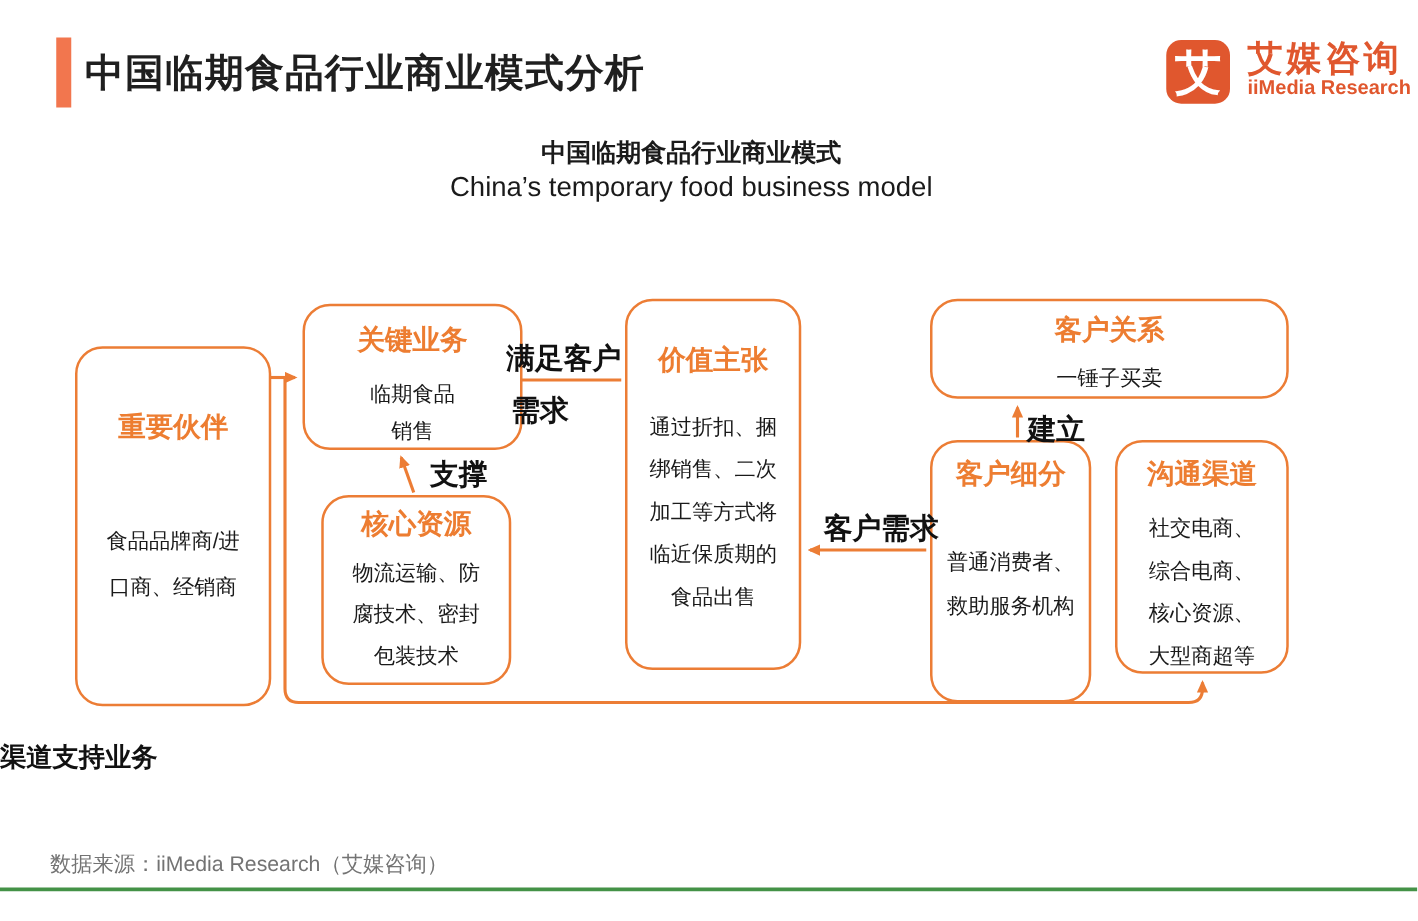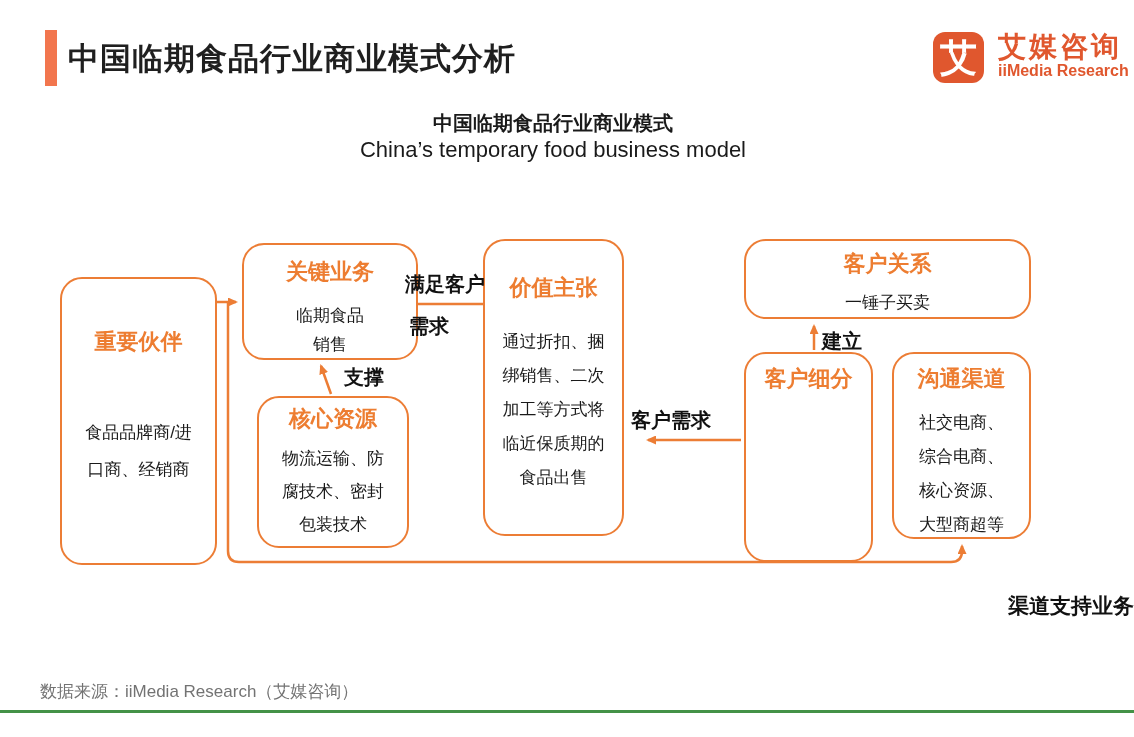--- a/index.html
+++ b/index.html
@@ -28,41 +28,41 @@
   .box-body { font-size:17px; color:#1a1a1a; text-align:center; }
   #box-partners  { left:60px;  top:277px; width:157px; height:288px;gap:31px; }
   #box-partners  .box-title { margin-top:48px; }
   #box-partners  .box-body  { margin-top:26px; line-height:37px; }
   #box-business  { left:242px; top:243px; width:176px; height:117px; }
   #box-business  .box-title { margin-top:12px; }
   #box-business  .box-body  { margin-top:14px; line-height:29px; }
   #box-resources { left:257px; top:396px; width:152px; height:152px; }
   #box-resources .box-title { margin-top:6px; }
   #box-resources .box-body  { margin-top:8px; line-height:33px; }
-  #box-value     { left:483px; top:239px; width:141px; height:297px; }
+  #box-value     { left:500px; top:239px; width:141px; height:297px; }
   #box-value     .box-title { margin-top:32px; }
   #box-value     .box-body  { margin-top:22px; line-height:34px; }
   #box-relations { left:744px; top:239px; width:287px; height:80px; }
   #box-relations .box-title { margin-top:8px; }
   #box-relations .box-body  { margin-top:12px; line-height:24px; }
   #box-segments  { left:744px; top:352px; width:129px; height:210px; }
   #box-segments  .box-title { margin-top:10px; }
   #box-segments  .box-body  { margin-top:38px; line-height:35px; }
   #box-channels  { left:892px; top:352px; width:139px; height:187px; }
   #box-channels  .box-title { margin-top:10px;text-align:right; }
   #box-channels  .box-body  { margin-top:12px; line-height:34px; }
   
   #connectors { position:absolute; left:0; top:0; width:1134px; height:737px; }
-  .arrow-label { position:absolute; font-size:20px; font-weight:bold; color:#111111; white-space:nowrap; }
+  .arrow-label { position:absolute; font-size:23px; font-weight:bold; color:#111111; white-space:nowrap; }
   #lbl-satisfy1 { left:405px; top:271px; }
   #lbl-satisfy2 { left:409px; top:313px; }
   #lbl-support  { left:344px; top:364px; }
   #lbl-establish{ left:822px; top:328px; }
-  #lbl-demand   { left:631px; top:407px; }
-  #lbl-channel-support { left:0; top:592px; width:1134px; text-align:right; font-size:21px; }
+  #lbl-demand   { left:659px; top:407px; }
+  #lbl-channel-support { left:0; top:592px; width:1134px; text-align:left; font-size:21px; }
   
   #source-note { position:absolute; left:40px; top:680px; font-size:17px; color:#737373; }
   #footer-line { position:absolute; left:0; top:710px; width:1134px; height:3px; background:#449247; }
   #footer-bar  { position:absolute; left:0; top:713px; width:1134px; height:24px; }
 </style>
 </head>
 <body>
 
 <div id="page">
 
@@ -139,20 +139,24 @@
 
   <div class="box" id="box-relations">
     <div class="box-title">客户关系</div>
     <div class="box-body">
       <div>一锤子买卖</div>
     </div>
   </div>
 
   <div class="box" id="box-segments">
     <div class="box-title">客户细分</div>
+    <div class="box-body">
+      <div>普通消费者、</div>
+      <div>救助服务机构</div>
+    </div>
   </div>
 
   <div class="box" id="box-channels">
     <div class="box-title">沟通渠道</div>
     <div class="box-body">
       <div>社交电商、</div>
       <div>综合电商、</div>
       <div>核心资源、</div>
       <div>大型商超等</div>
     </div>

